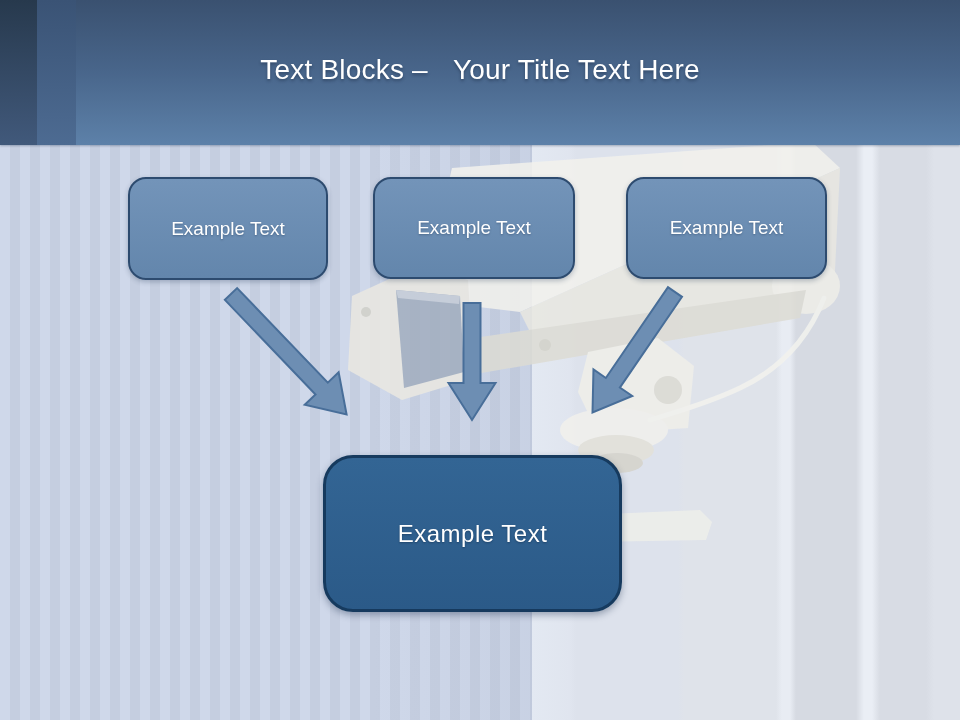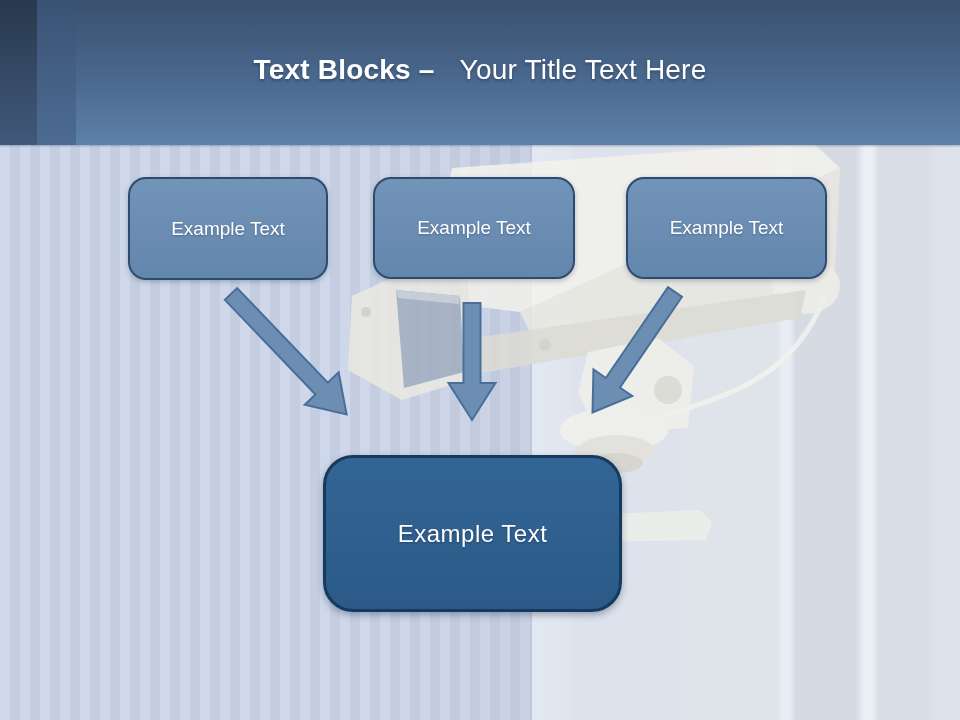--- a/index.html
+++ b/index.html
@@ -41,21 +41,21 @@
   .band2{
     position:absolute;left:37px;top:0;width:39px;height:145px;
     background:linear-gradient(180deg,#3a5375,#4d6b92);
   }
   .title{
     position:absolute;left:0;top:54px;width:960px;margin:0;
     text-align:center;color:#ffffff;font-size:28px;line-height:1.15;
     font-weight:normal;letter-spacing:.2px;
     text-shadow:0 2px 3px rgba(25,40,65,.45);
   }
-  .title .t-bold{font-weight:bold;}
+  .title .t-bold{font-weight:normal;}
   .title .t-reg{font-weight:normal;margin-left:25px;}
   
   .block{
     position:absolute;box-sizing:border-box;
     display:flex;align-items:center;justify-content:center;
     background:linear-gradient(180deg,#7394b9,#6386ac);
     border:2.5px solid #2d4b6f;border-radius:18px;
     color:#ffffff;font-size:19px;
     text-shadow:0 1px 2px rgba(20,40,70,.35);
     box-shadow:0 2px 5px rgba(25,45,75,.28);

